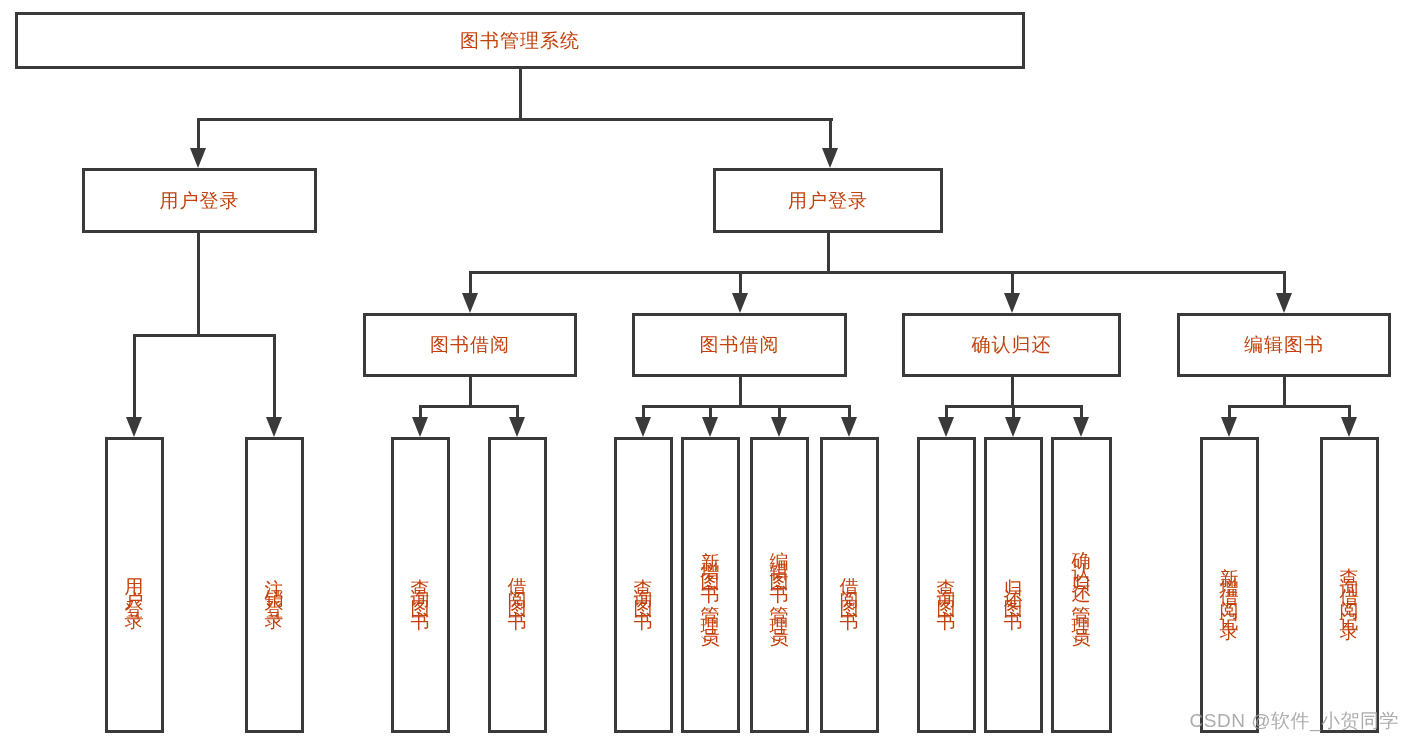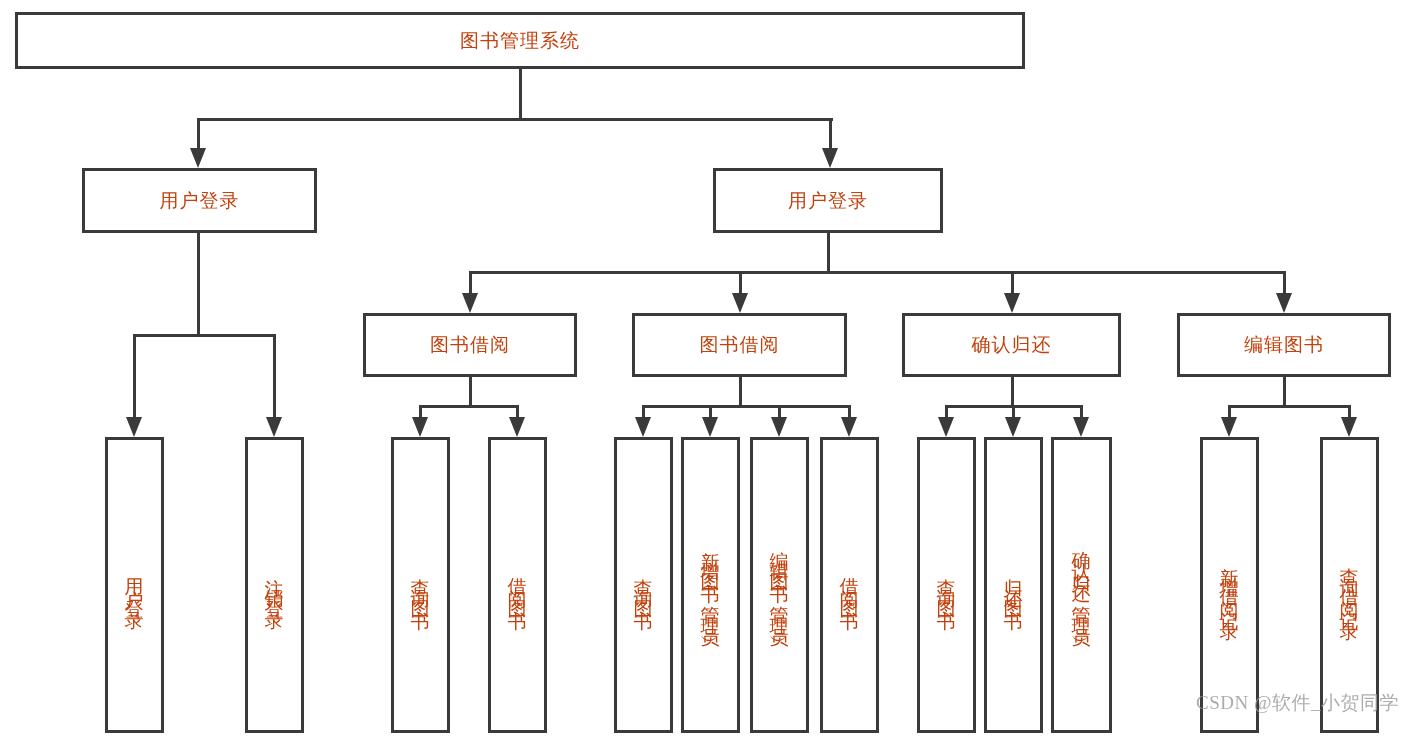--- a/index.html
+++ b/index.html
@@ -34,27 +34,26 @@
   .hline{position:absolute;height:3px;background:#3a3a3a;}
   .arrow{
     position:absolute;
     width:0;height:0;
     border-left:8px solid transparent;
     border-right:8px solid transparent;
     border-top:20px solid #3a3a3a;
   }
   .watermark{
     position:absolute;
-    top:690px;right:6px;
+    top:708px;right:6px;
     font-size:19px;
     color:rgba(158,158,158,0.85);
     letter-spacing:0.5px;
     z-index:5;
     white-space:nowrap;
-    font-family:Liberation Serif, serif;
   }
 </style>
 </head>
 <body>
 
 <div id="canvas">
 
   <div class="box box-h" style="left:15px;top:12px;width:1010px;height:57px;">
     <span>图书管理系统</span>
   </div>

